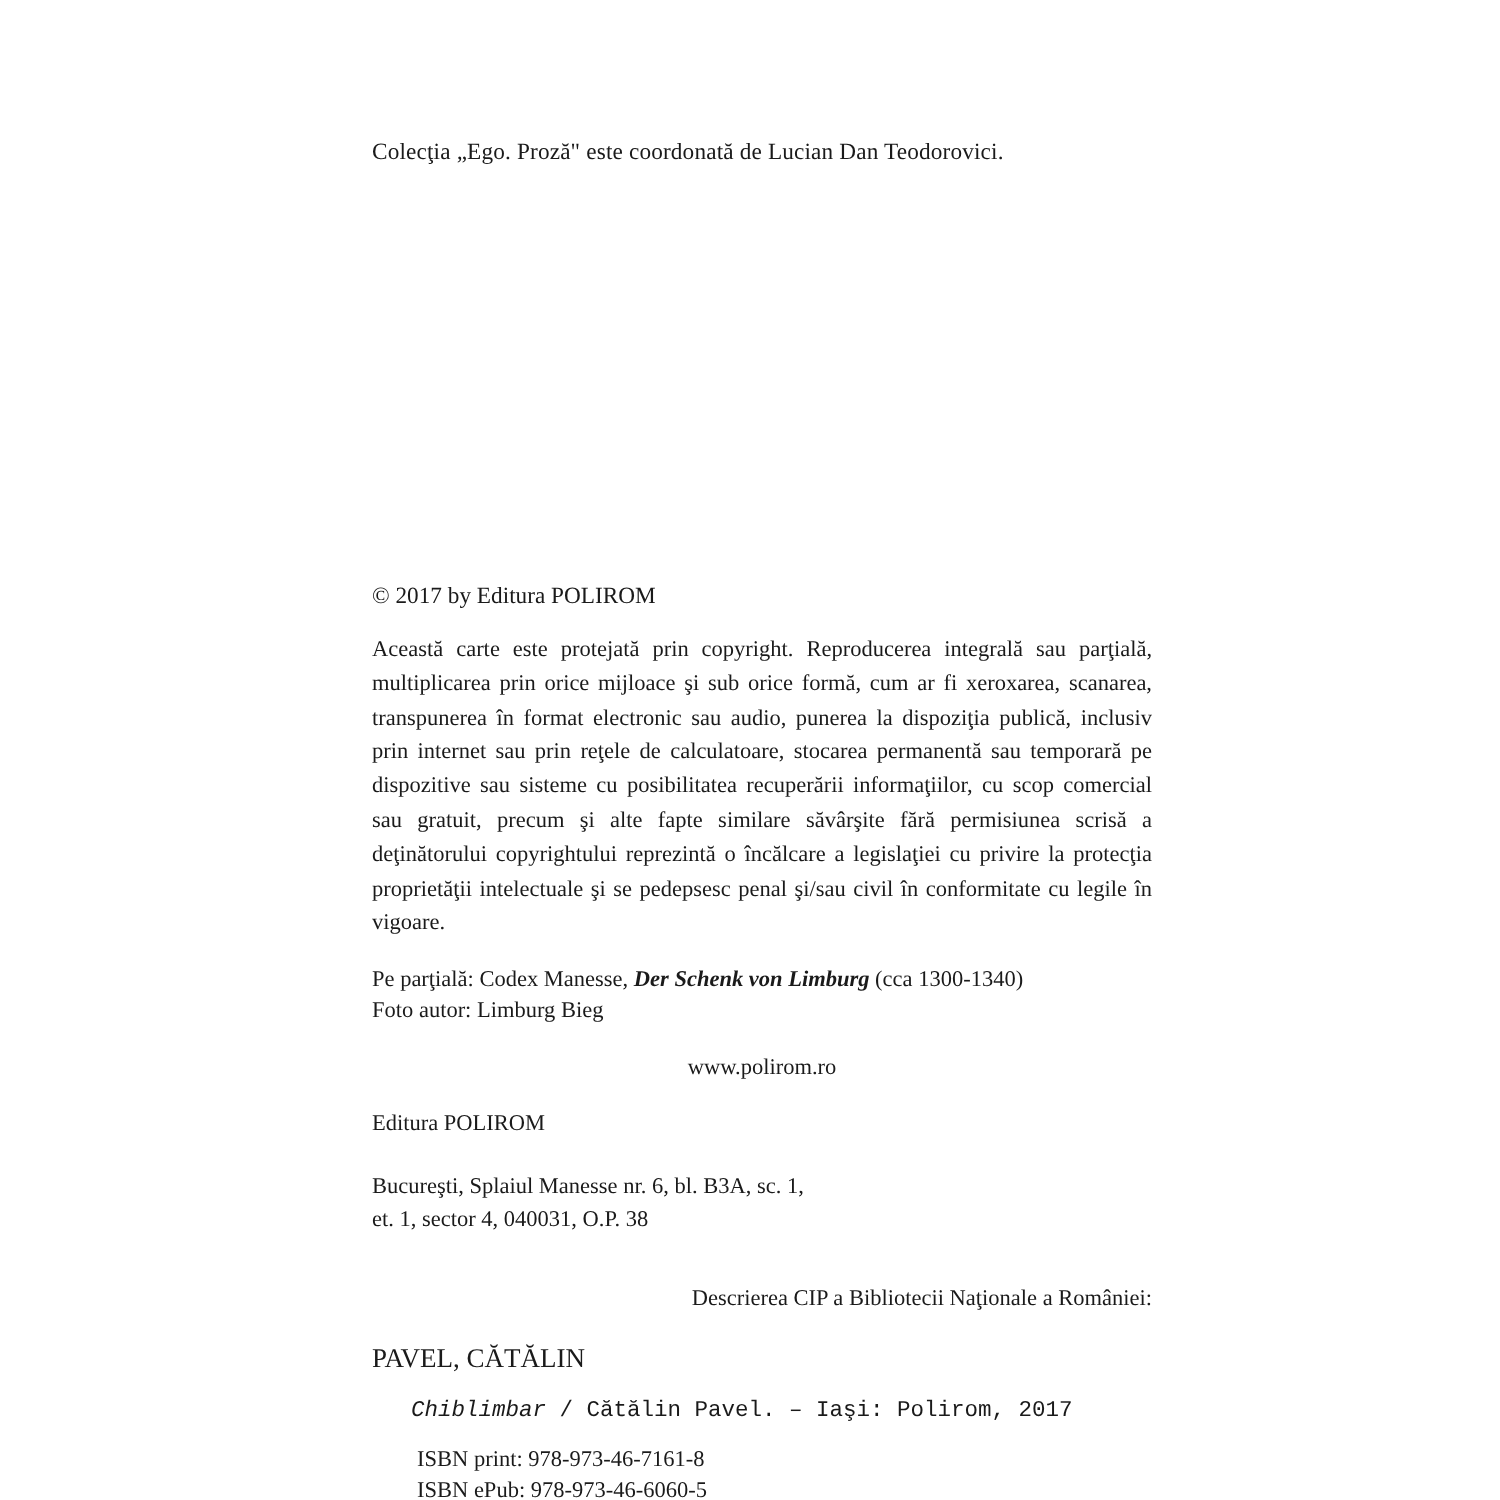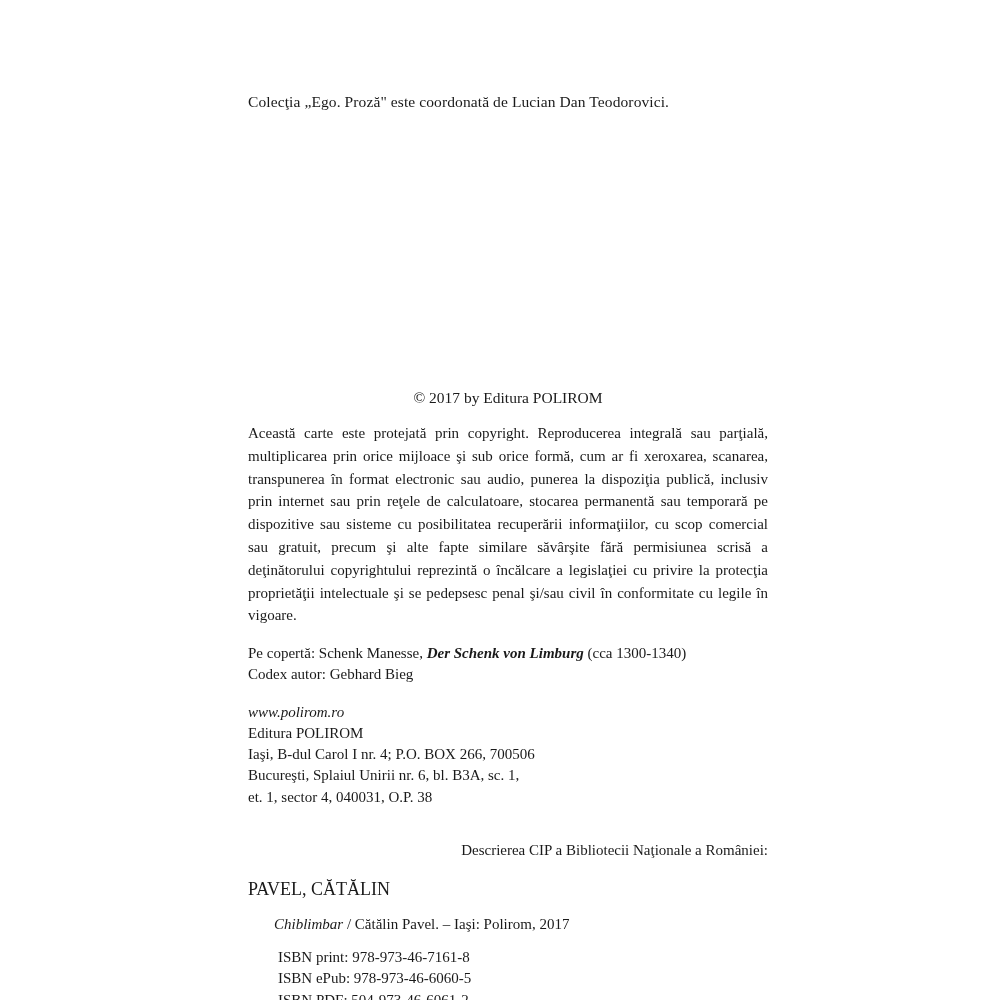--- a/index.html
+++ b/index.html
@@ -38,41 +38,41 @@
   .block-copyright {
     position: absolute;
     left: 248px;
     top: 388px;
     width: 520px;
   }
   .copyright-owner {
     font-size: 15.5px;
     line-height: 1.35;
     margin-bottom: 13px;
-    text-align: center;
   }
   .legal-paragraph {
     font-size: 15px;
     line-height: 1.52;
     text-align: justify;
     margin: 0 0 16px 0;
   }
   .cover-credits {
     font-size: 15px;
     line-height: 1.42;
     margin-bottom: 16px;
   }
   .cover-credits .italic {
     font-style: italic;
     font-weight: bold;
   }
   .website {
     font-size: 15px;
-    font-style: italic;
     line-height: 1.4;
+    margin-bottom: 16px;
+    text-align: center;
   }
   .publisher-block {
     font-size: 15px;
     line-height: 1.42;
     margin-bottom: 32px;
   }
   .cip-title {
     font-size: 15px;
     line-height: 1.4;
     margin-bottom: 16px;
@@ -80,20 +80,21 @@
   }
   .author-caps {
     font-size: 18px;
     line-height: 1.4;
     margin-bottom: 12px;
   }
   .title-line {
     font-size: 15px;
     line-height: 1.4;
     margin: 0 0 12px 26px;
+    font-family: Liberation Mono, monospace;
   }
   .title-line .italic {
     font-style: italic;
   }
   .isbn-list {
     margin: 0 0 16px 30px;
     padding: 0;
     list-style: none;
   }
   .isbn-list li {
@@ -115,30 +116,30 @@
     <div class="collection-line">Colecţia „Ego. Proză" este coordonată de Lucian Dan Teodorovici.</div>
   </div>
 
   <div class="block-copyright">
 
     <div class="copyright-owner">© 2017 by Editura POLIROM</div>
 
     <p class="legal-paragraph">Această carte este protejată prin copyright. Reproducerea integrală sau parţială, multiplicarea prin orice mijloace şi sub orice formă, cum ar fi xeroxarea, scanarea, transpunerea în format electronic sau audio, punerea la dispoziţia publică, inclusiv prin internet sau prin reţele de calculatoare, stocarea permanentă sau temporară pe dispozitive sau sisteme cu posibilitatea recuperării informaţiilor, cu scop comercial sau gratuit, precum şi alte fapte similare săvârşite fără permisiunea scrisă a deţinătorului copyrightului reprezintă o încălcare a legislaţiei cu privire la protecţia proprietăţii intelectuale şi se pedepsesc penal şi/sau civil în conformitate cu legile în vigoare.</p>
 
     <div class="cover-credits">
-      <span>Pe copertă: Schenk Manesse, </span><span class="italic">Der Schenk von Limburg</span><span> (cca 1300-1340)</span><br>
-      <span>Codex autor: Gebhard Bieg</span>
+      <span>Pe parţială: Codex Manesse, </span><span class="italic">Der Schenk von Limburg</span><span> (cca 1300-1340)</span><br>
+      <span>Foto autor: Limburg Bieg</span>
     </div>
 
     <div class="website">www.polirom.ro</div>
 
     <div class="publisher-block">
       <span>Editura POLIROM</span><br>
-      <span>Iaşi, B-dul Carol I nr. 4; P.O. BOX 266, 700506</span><br>
-      <span>Bucureşti, Splaiul Unirii nr. 6, bl. B3A, sc. 1,</span><br>
+      <br>
+      <span>Bucureşti, Splaiul Manesse nr. 6, bl. B3A, sc. 1,</span><br>
       <span>et. 1, sector 4, 040031, O.P. 38</span>
     </div>
 
     <div class="cip-title">Descrierea CIP a Bibliotecii Naţionale a României:</div>
 
     <div class="author-caps">PAVEL, CĂTĂLIN</div>
 
     <div class="title-line">
       <span class="italic">Chiblimbar</span><span> / Cătălin Pavel. – Iaşi: Polirom, 2017</span>
     </div>

